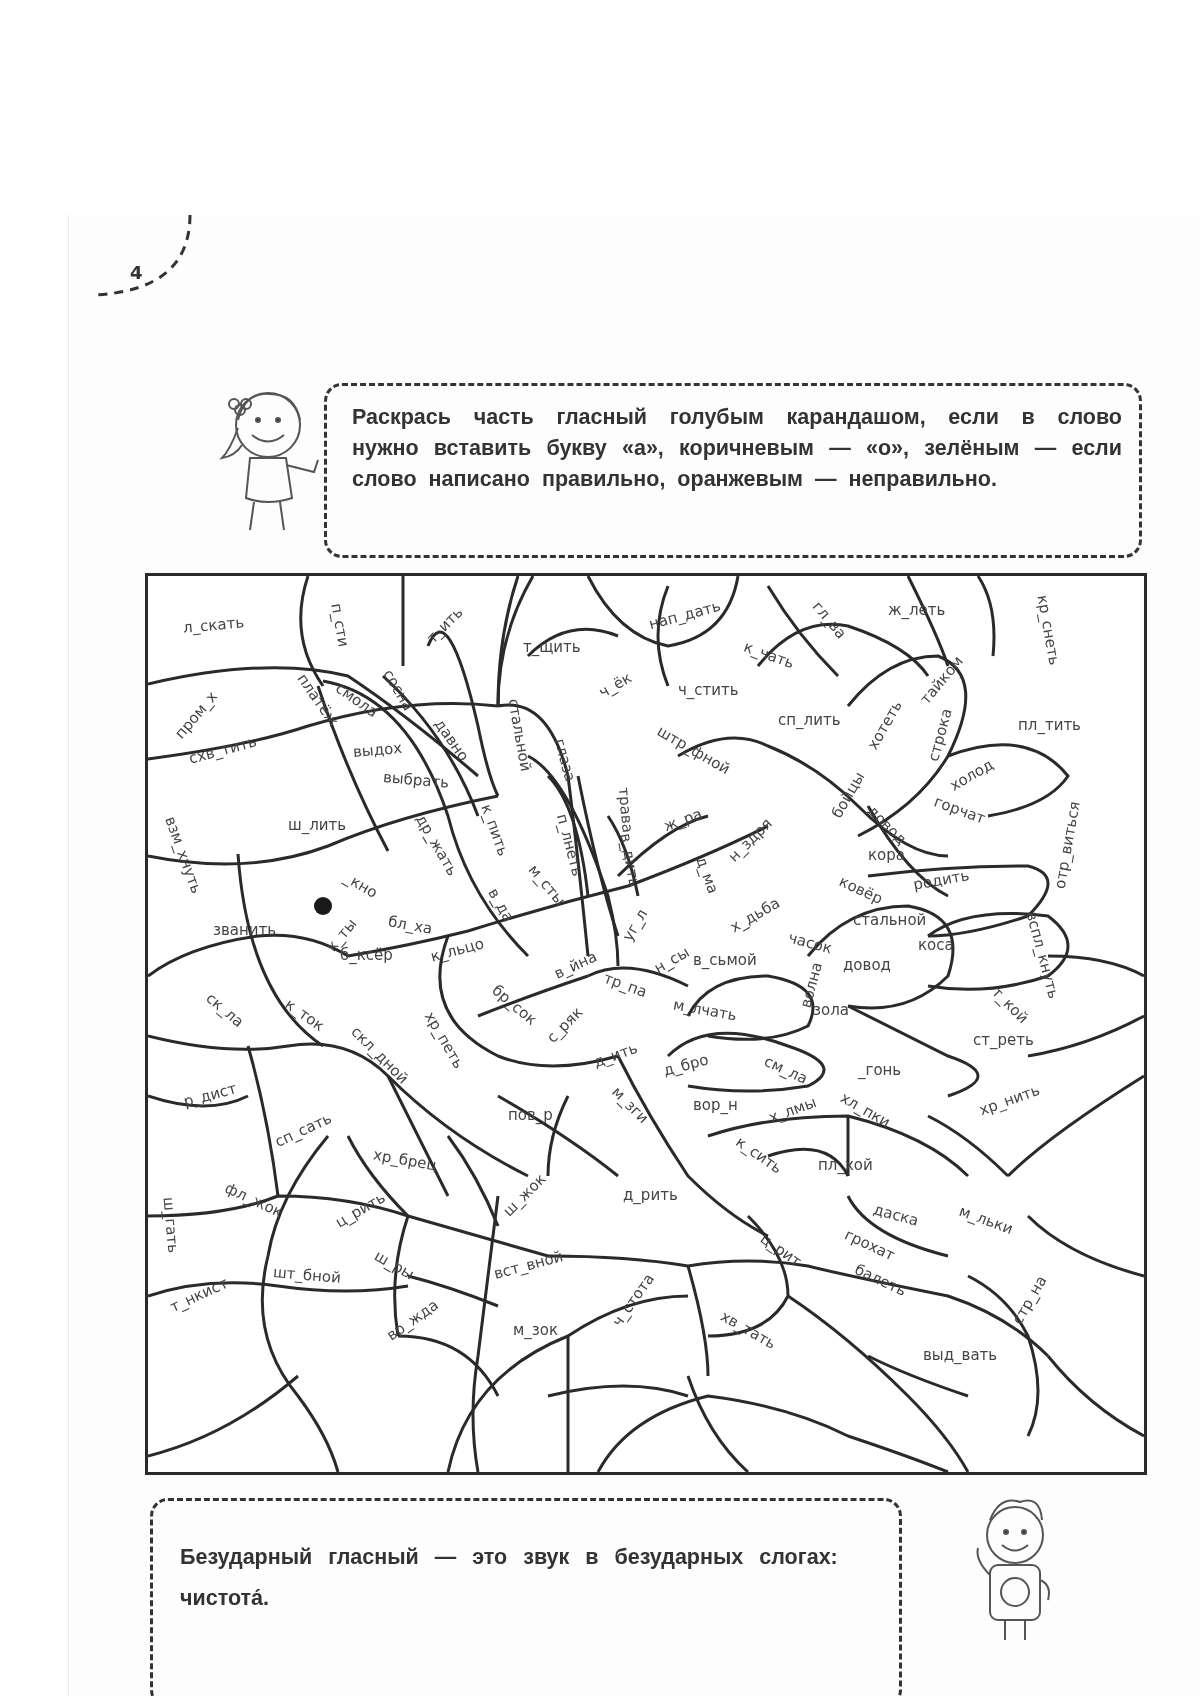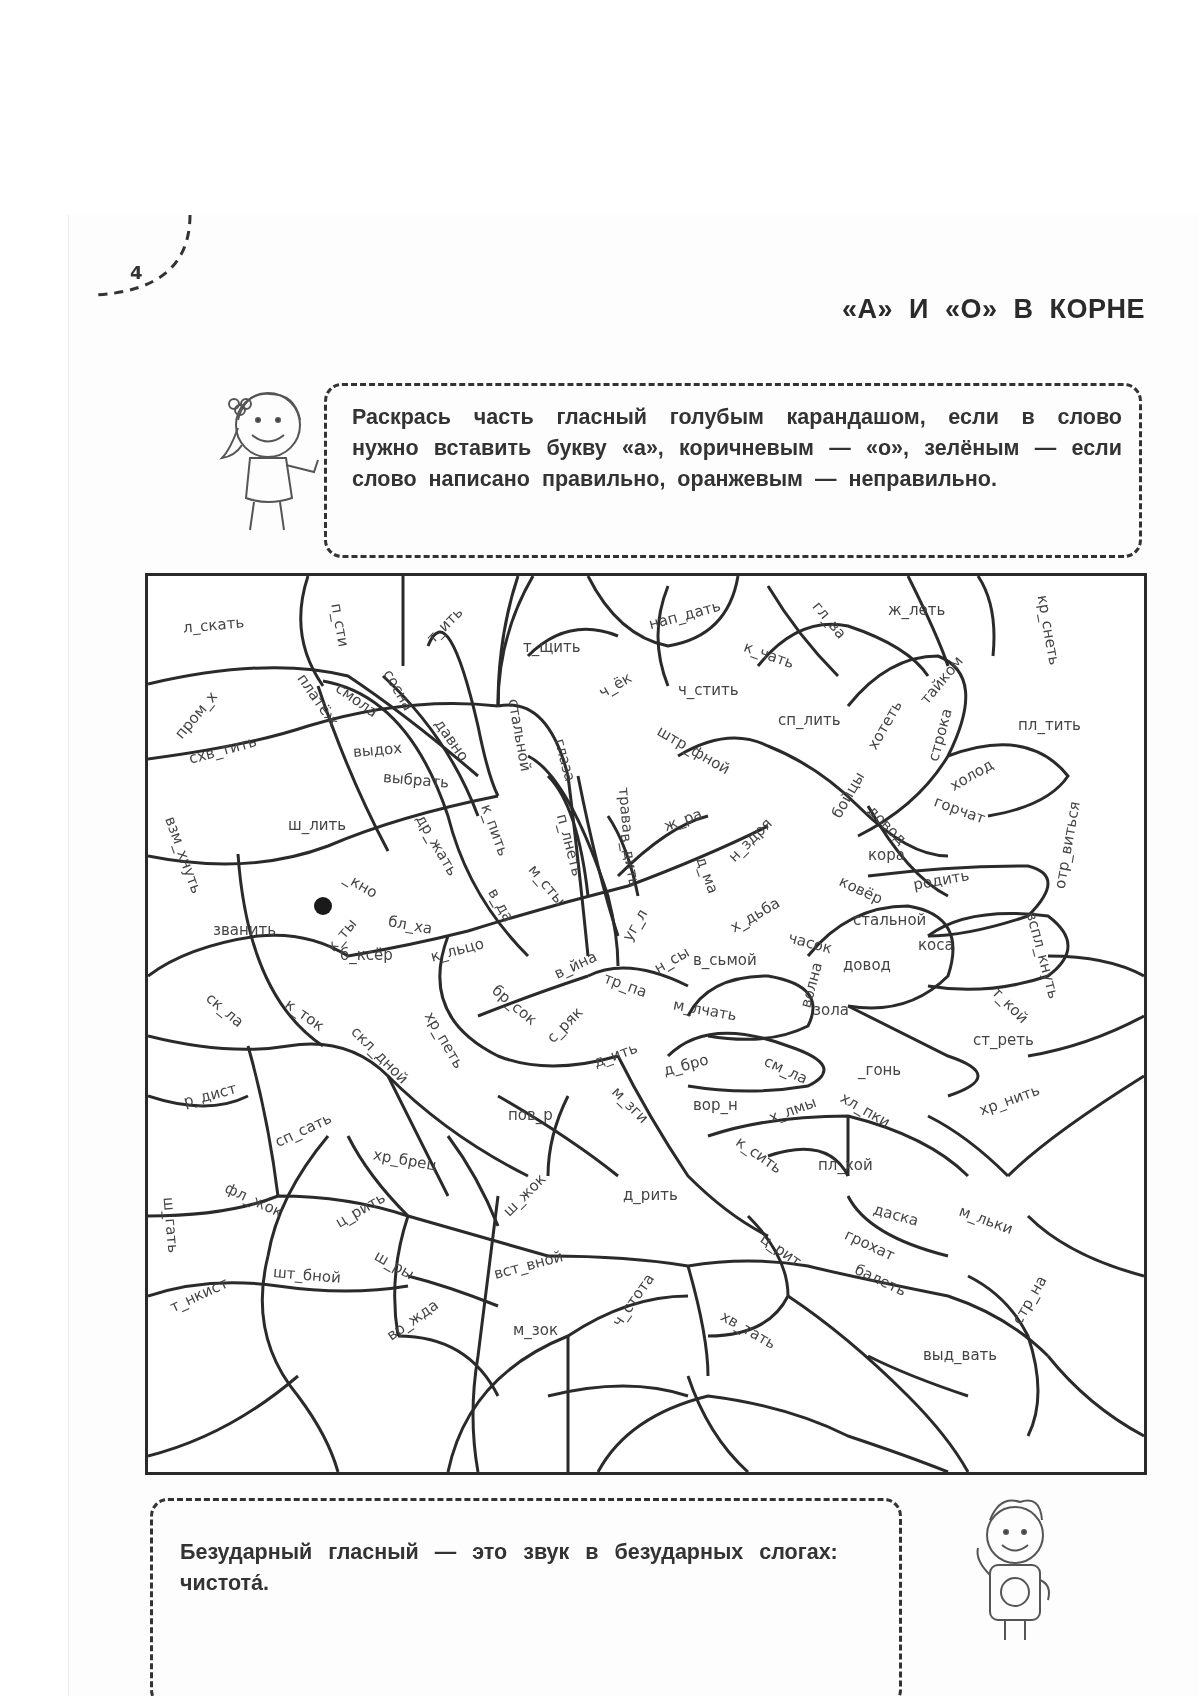--- a/index.html
+++ b/index.html
@@ -12,37 +12,36 @@
   .page-num { position:absolute; left:130px; top:262px; font-size:18px; font-weight:bold; color:#333; }
   .corner-arc { position:absolute; left:90px; top:210px; width:110px; height:110px; }
   .title { position:absolute; right:55px; top:290px; text-align:right; font-family:"Liberation Sans", sans-serif; font-weight:bold; font-size:27px; line-height:38px; letter-spacing:0.5px; color:#2a2a2a; word-spacing:8px; }
   .instr-box { position:absolute; left:324px; top:383px; width:818px; height:175px; border:3px dashed #333; border-radius:18px; box-sizing:border-box; }
   .instr-text { position:absolute; left:352px; top:402px; width:770px; font-family:"Liberation Sans", sans-serif; font-weight:bold; font-size:21.5px; line-height:31px; color:#333; text-align:justify; text-align-last:left; word-spacing:6px; }
   .girl { position:absolute; left:210px; top:380px; width:120px; height:160px; }
   .grid { position:absolute; left:145px; top:573px; width:1002px; height:902px; border:3px solid #2a2a2a; box-sizing:border-box; background:#fff; }
   .grid svg { position:absolute; left:0; top:0; }
   .word { position:absolute; font-family:"DejaVu Sans", sans-serif; font-size:15px; color:#444; white-space:nowrap; transform-origin:center center; }
   .rule-box { position:absolute; left:150px; top:1498px; width:752px; height:210px; border:3px dashed #333; border-radius:18px; box-sizing:border-box; }
-  .rule-text { position:absolute; left:180px; top:1537px; width:700px; font-family:"Liberation Sans", sans-serif; font-weight:bold; font-size:21.5px; line-height:31px; color:#333; word-spacing:10px; }
+  .rule-text { position:absolute; left:180px; top:1537px; width:700px; font-family:"Liberation Sans", sans-serif; font-weight:bold; font-size:21.5px; line-height:41px; color:#333; word-spacing:10px; }
   .rule-example { text-decoration:none; }
   .boy { position:absolute; left:960px; top:1490px; width:110px; height:165px; }
 </style>
 </head>
 <body>
 
 <div class="top-shade"></div>
 <div class="page-edge"></div>
 
 <svg class="corner-arc" viewBox="0 0 110 110">
   <path d="M100 5 Q100 80 5 85" fill="none" stroke="#333" stroke-width="3" stroke-dasharray="9 7"></path>
 </svg>
 <div class="page-num">4</div>
 
 <div class="title">
-  <div>«А» И «О» В КОРНЕ</div>
 </div>
 
 <svg class="girl" viewBox="0 0 120 160">
   <g fill="none" stroke="#555" stroke-width="2">
     <circle cx="58" cy="45" r="32"></circle>
     <path d="M28 40 Q35 12 60 14 Q85 14 90 40"></path>
     <path d="M28 48 Q20 70 12 78 Q25 76 32 65"></path>
     <circle cx="30" cy="30" r="5"></circle>
       <circle cx="36" cy="24" r="5"></circle>
       <circle cx="24" cy="24" r="5"></circle>

